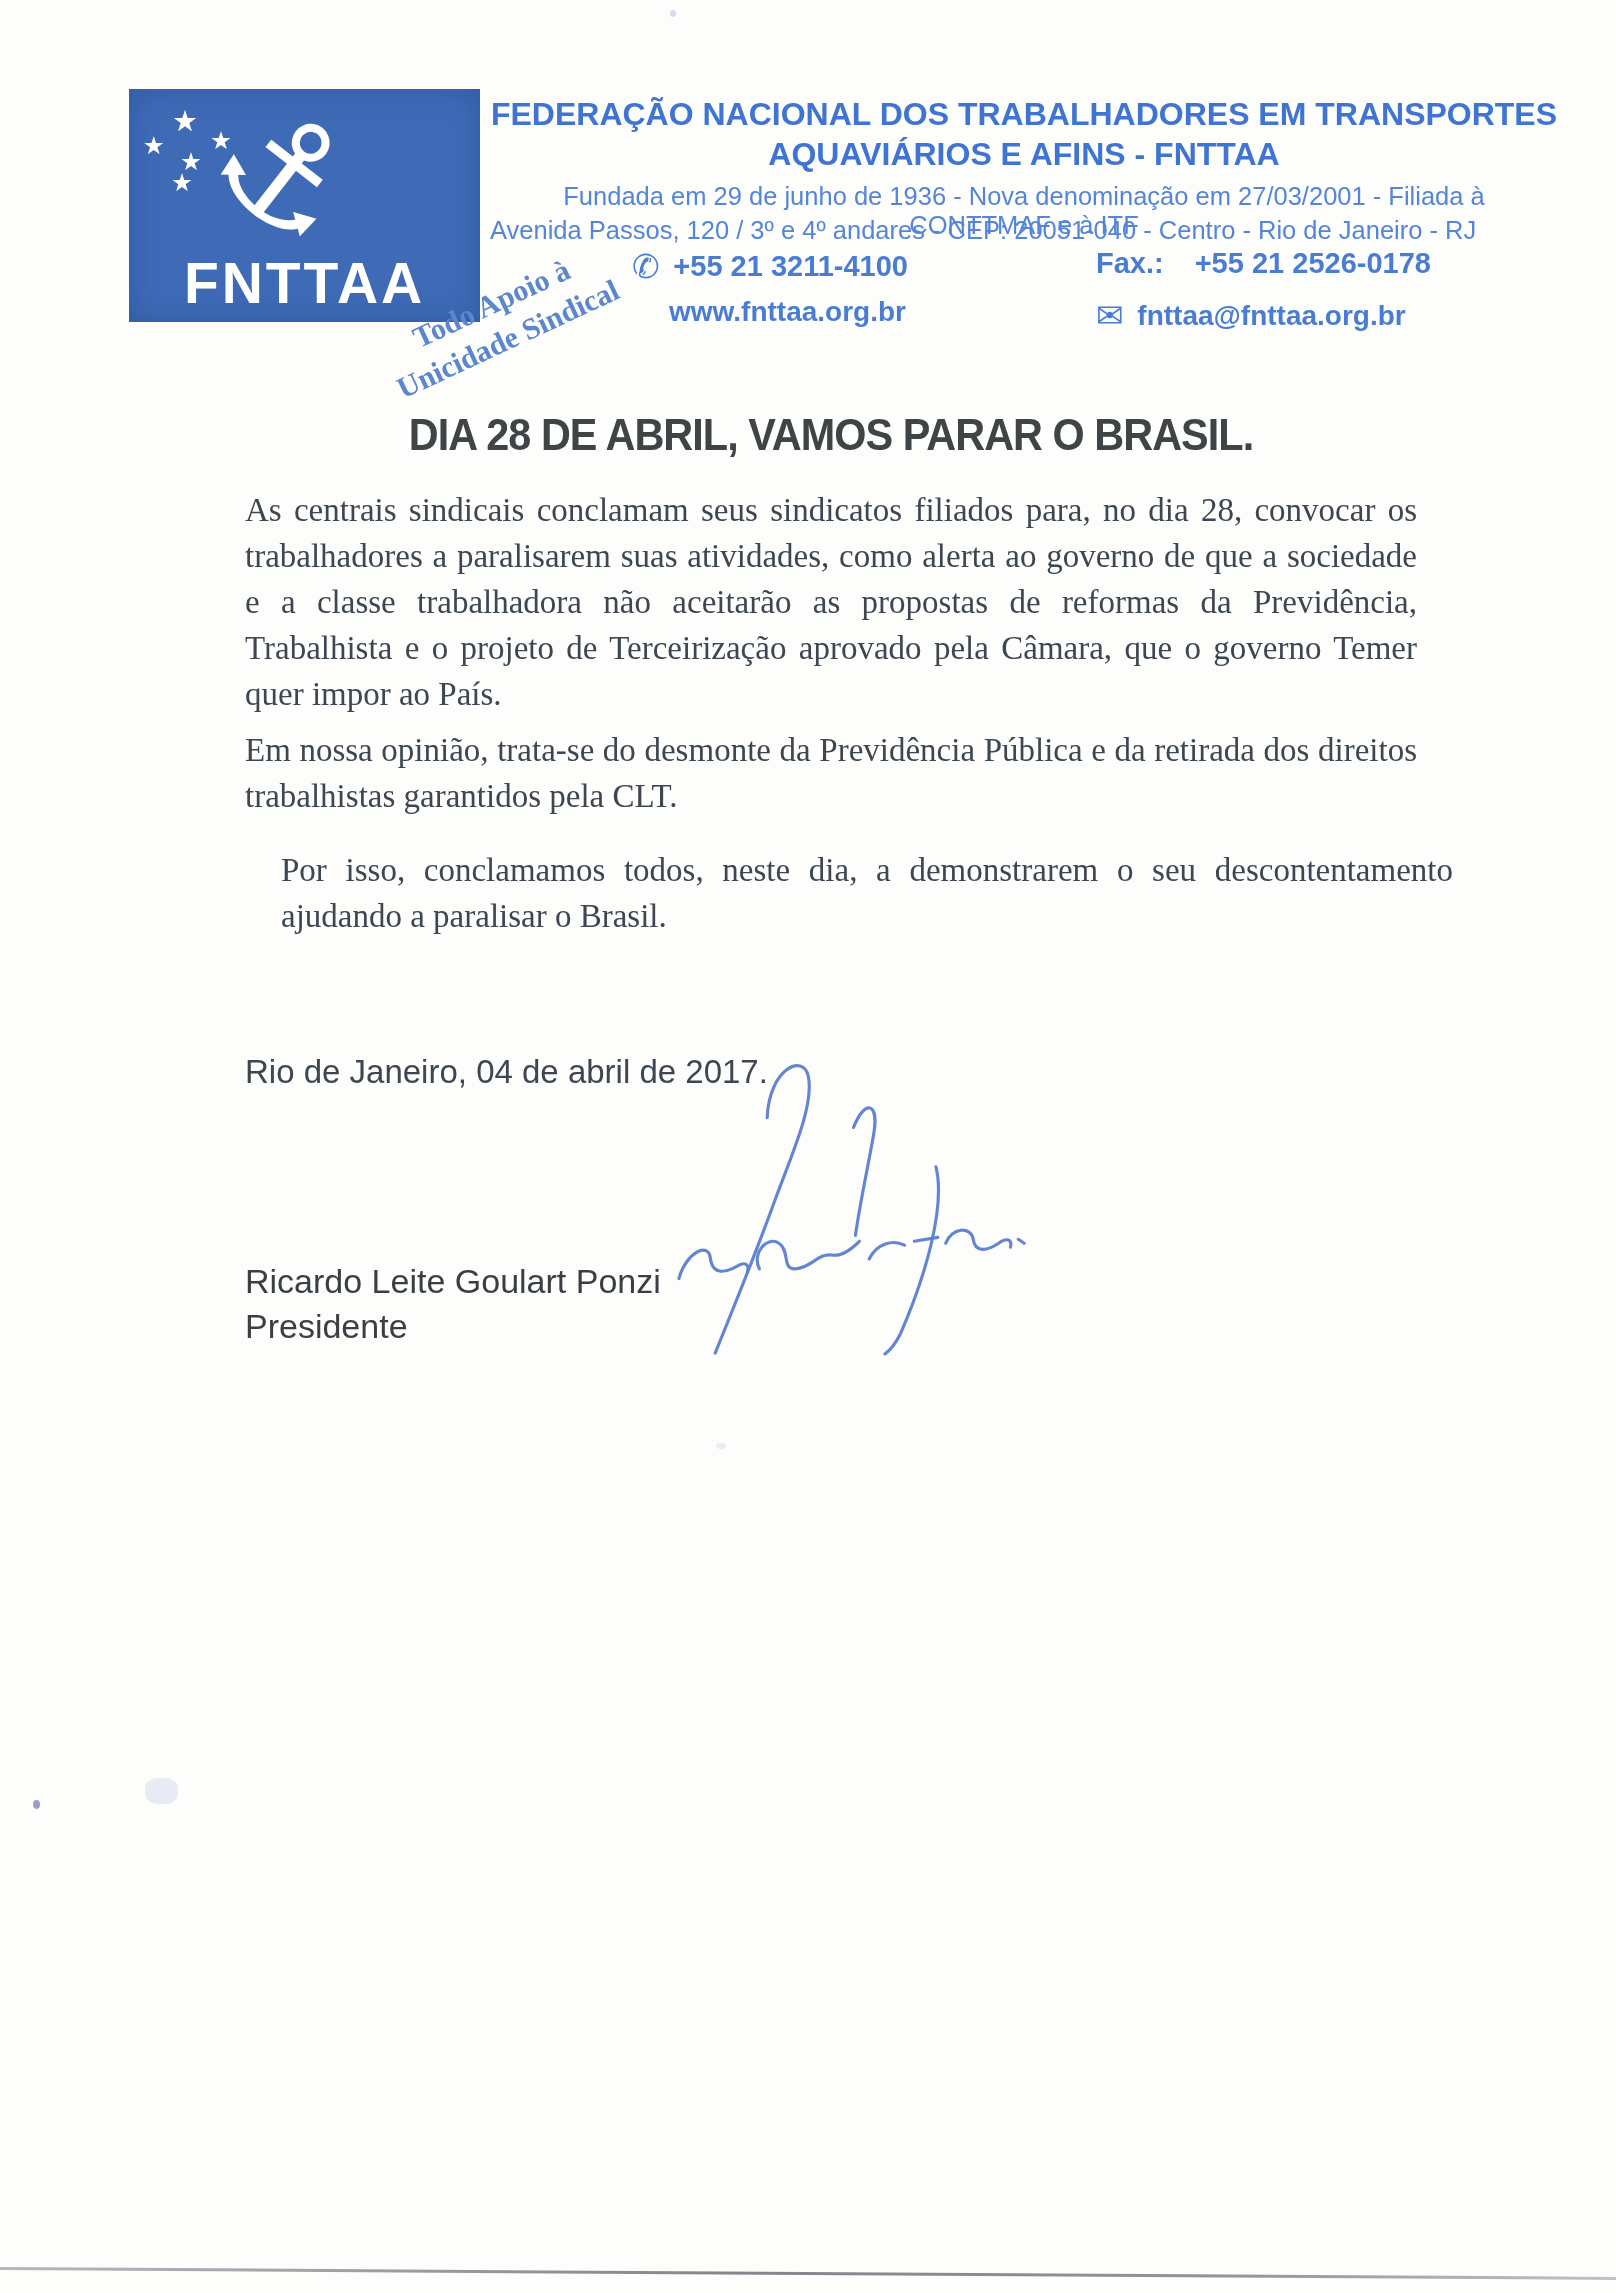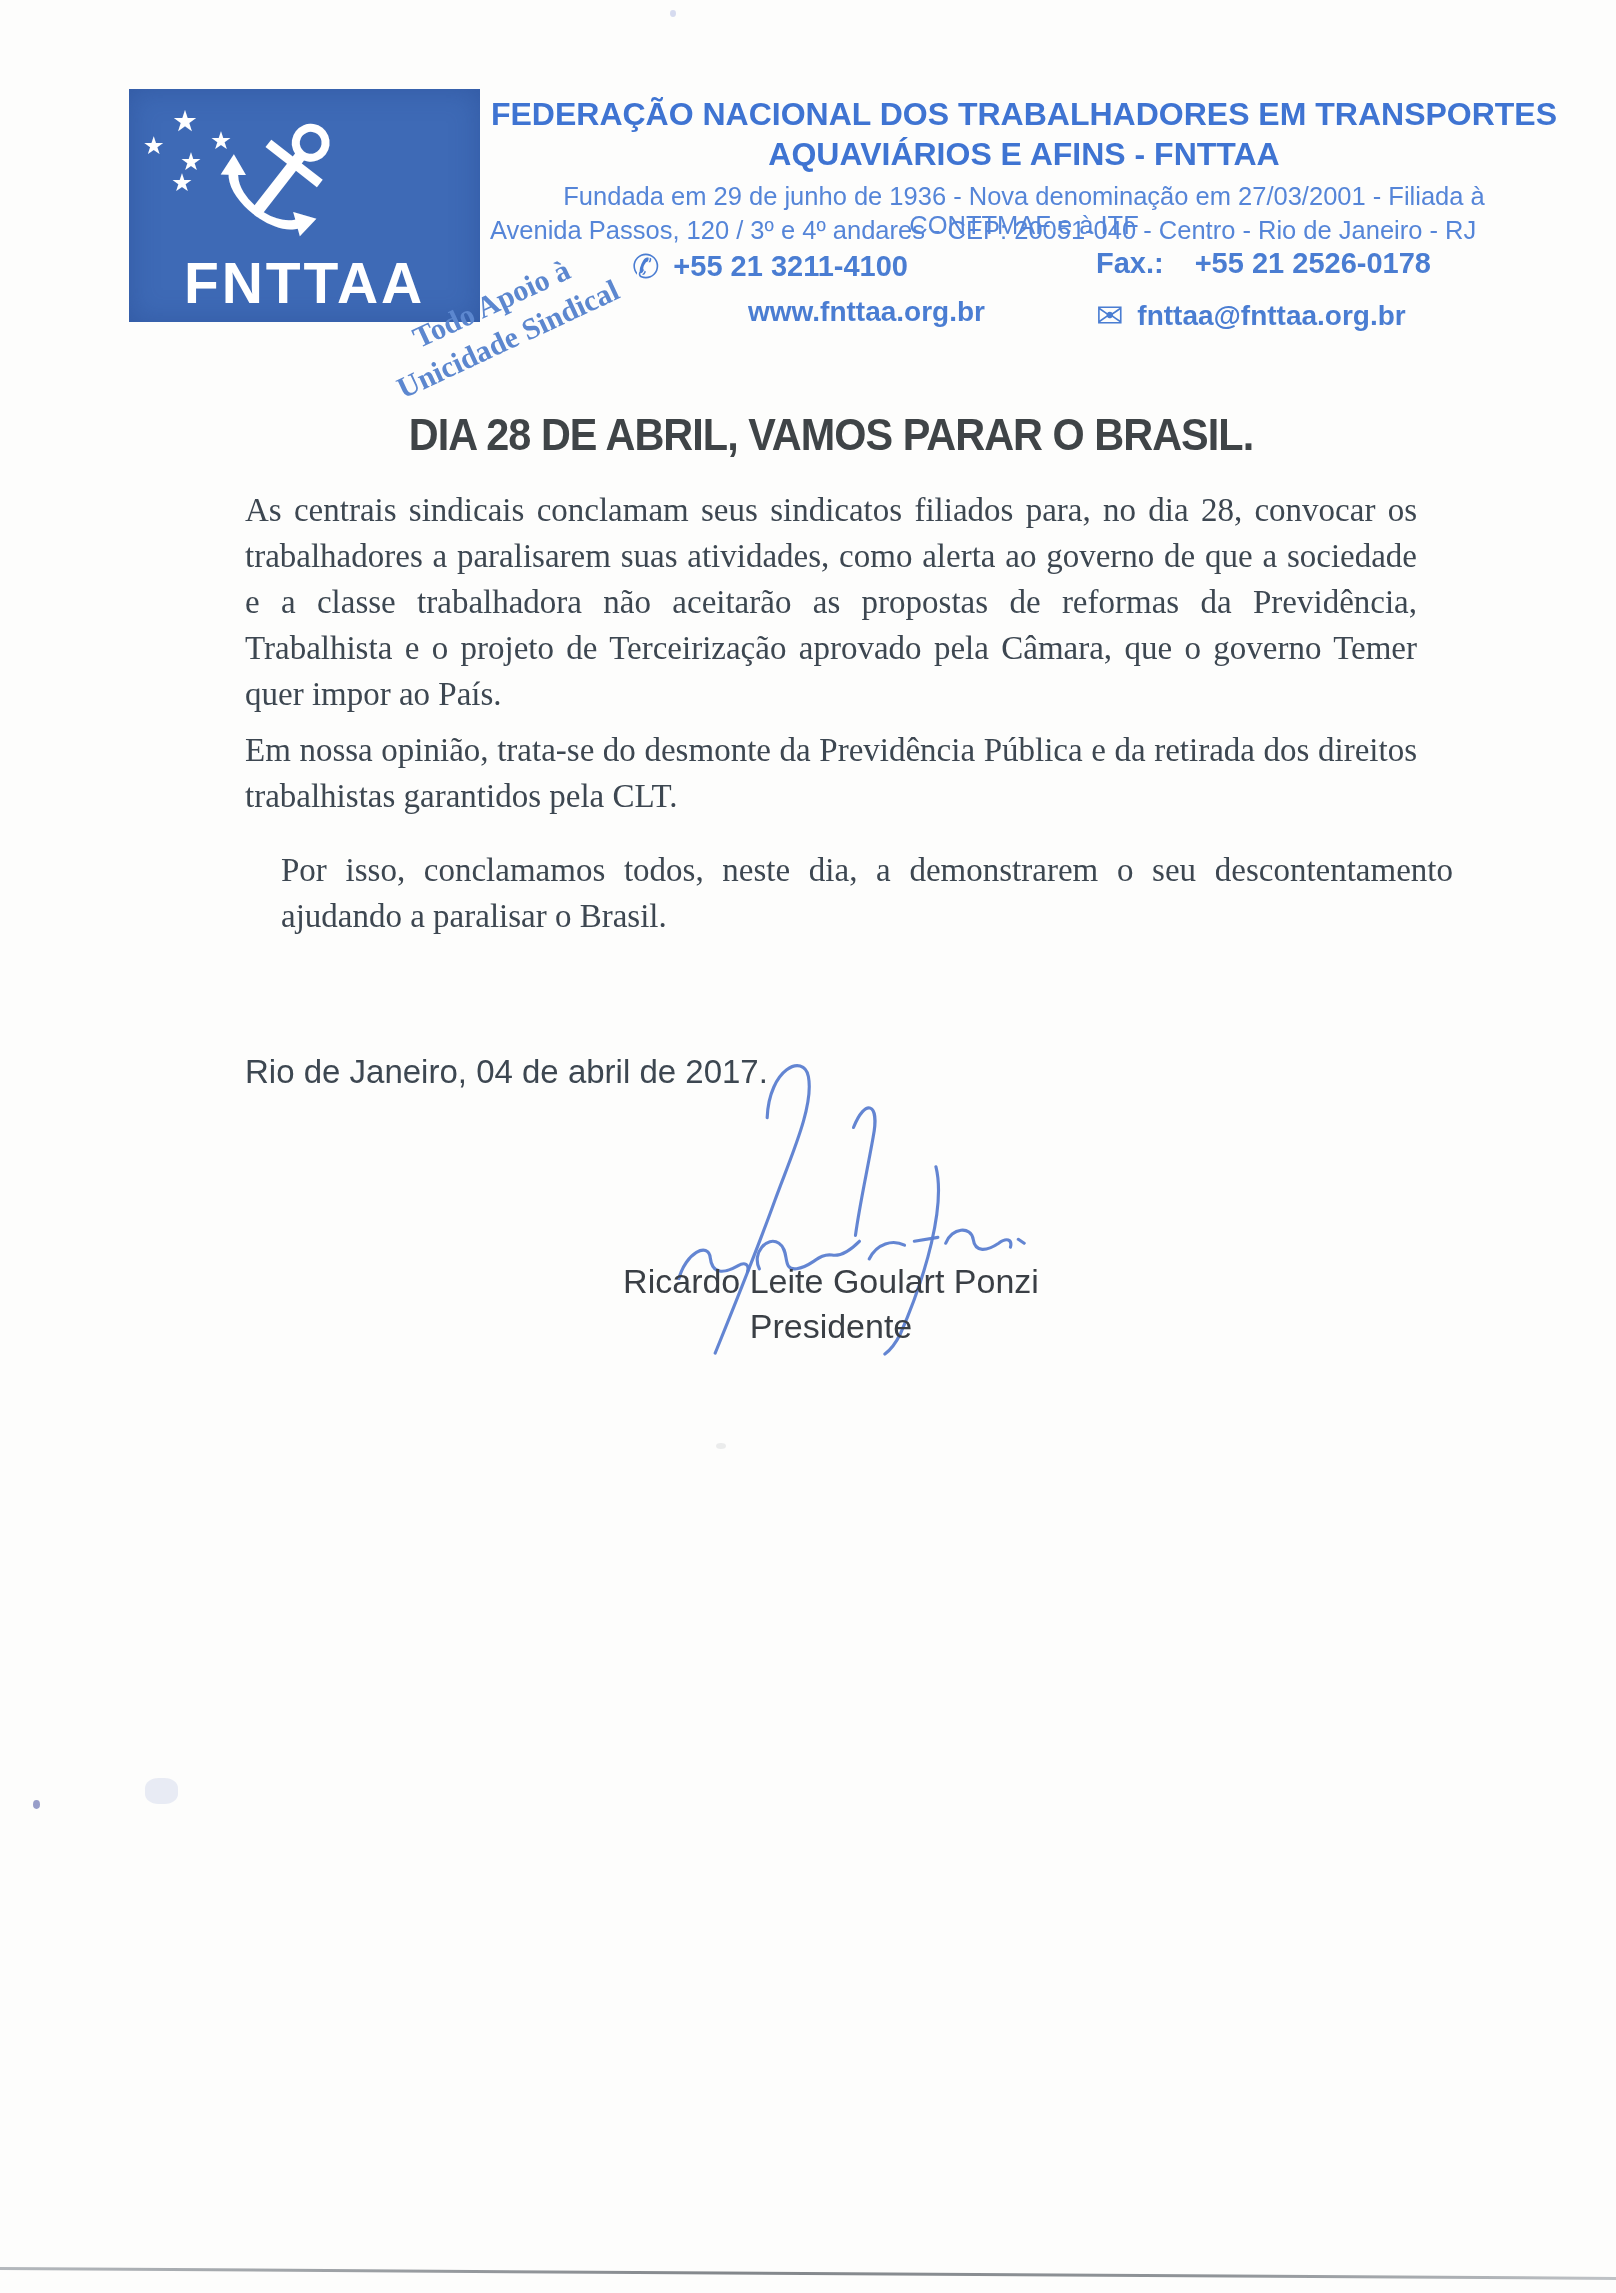--- a/index.html
+++ b/index.html
@@ -24,40 +24,40 @@
   .org-name{position:absolute;left:490px;top:94px;width:1068px;text-align:center;
             color:#3f74d2;font-weight:bold;font-size:32px;line-height:40px;}
   .founding{position:absolute;left:490px;top:182px;width:1068px;text-align:center;
             color:#5585d8;font-size:25.5px;}
   .address{position:absolute;left:490px;top:216px;width:1068px;text-align:left;
            color:#5585d8;font-size:25.5px;}
   .contact{position:absolute;color:#4a7dd2;font-weight:bold;font-size:29px;
            display:flex;align-items:center;}
   .contact .dingbat{font-family:"DejaVu Sans",sans-serif;font-weight:normal;font-size:33px;margin-right:13.7px;}
   .phone-row{left:632px;top:247px;width:353px;}
-  .web-row{left:632px;top:296px;width:353px;justify-content:flex-end;font-size:28px;}
+  .web-row{left:611px;top:296px;width:353px;justify-content:center;font-size:28px;}
   .fax-row{left:1096px;top:247px;width:451px;}
   .fax-row .fax-label{margin-right:31px;}
   .email-row{left:1096px;top:296px;width:451px;font-size:28px;}
 
   
   .stamp{position:absolute;left:338px;top:282px;width:323px;transform:rotate(-25deg);
          transform-origin:center;color:#5c87cf;font-family:"Liberation Serif",serif;
          font-weight:bold;font-size:30px;text-align:center;line-height:39px;}
 
   
   .col{position:absolute;left:245px;width:1172px;color:#3d4751;}
   .title{top:410px;text-align:center;color:#3f4447;font-weight:bold;font-size:44px;
          letter-spacing:-1px;transform:scaleX(.94);transform-origin:center;}
   .para{font-size:33px;line-height:46px;text-align:justify;font-family:Liberation Serif, serif;}
   .p1{top:487px;}
   .p2{top:727px;}
   .p3{top:847px;margin-left:36px;}
   .date-line{top:1015px;font-size:33px;margin-top:38px;}
-  .signer{top:1259px;text-align:center;font-size:34px;color:#3a3f45;line-height:45px;}
+  .signer{top:1259px;text-align:left;font-size:34px;color:#3a3f45;line-height:45px;}
 
   
   .signature{position:absolute;left:622px;top:1047px;width:412px;height:314px;}
   .signature path{fill:none;stroke:#5b7ed0;stroke-width:3.2;stroke-linecap:round;opacity:.95;}
 
   
   .scan-line{position:absolute;left:-9.8px;top:2272px;width:1647px;height:2.9px;
              background:linear-gradient(to right,#a8adb2,#6d7277 45%,#7d8287 75%,#b8bcc0);
              transform:rotate(.35deg);opacity:.85;}
   .artifact{position:absolute;border-radius:50%;}

